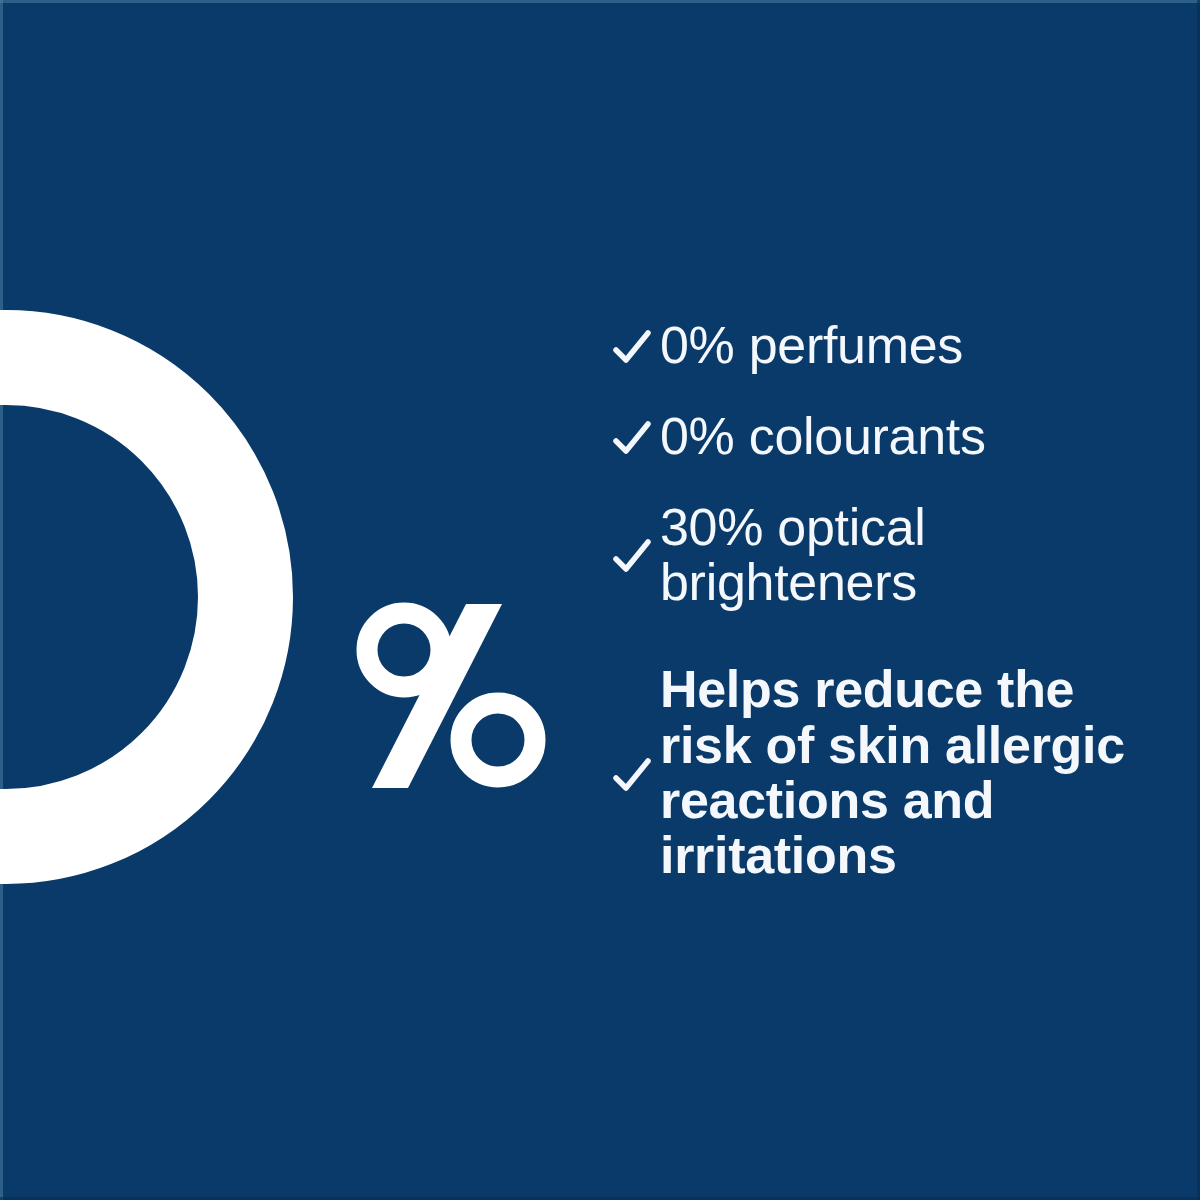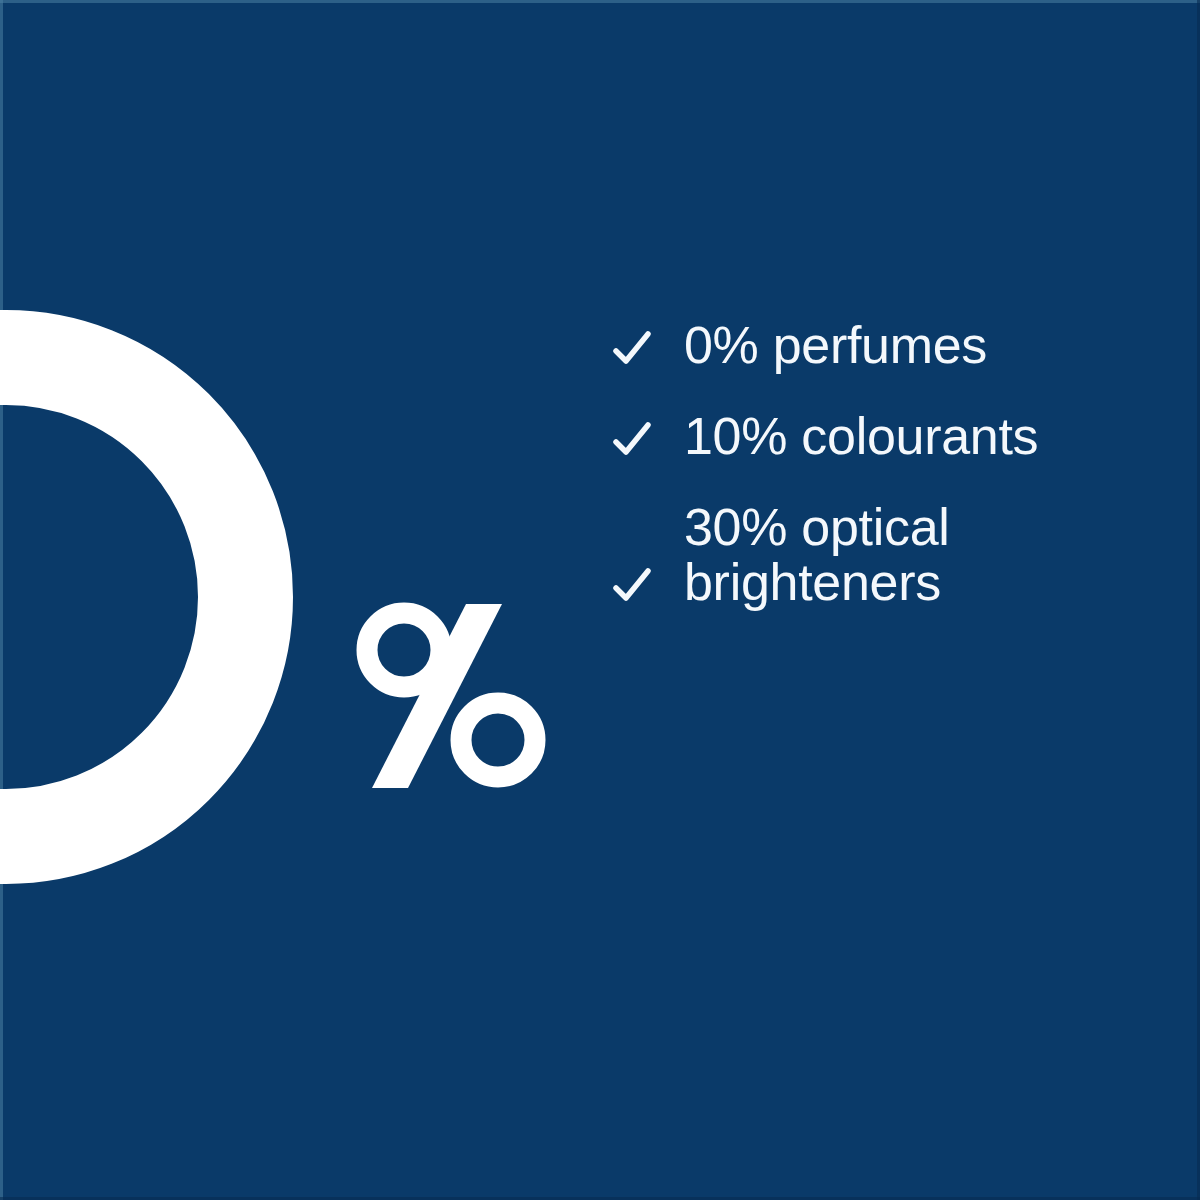--- a/index.html
+++ b/index.html
@@ -89,23 +89,22 @@
   
   #claims {
     position: absolute;
     left: 612px;
     top: 318px;
     width: 540px;
   }
 
   .claim-row {
     display: flex;
-    align-items: flex-end;
+    align-items: center;
     margin-bottom: 34px;
-    gap: 24px;
   }
   .claim-row:last-child { margin-bottom: 0; }
 
   .check-icon {
     flex: 0 0 auto;
     width: 48px;
     height: 52px;
     display: flex;
     align-items: center;
     justify-content: flex-start;
@@ -168,29 +167,40 @@
       </span>
       <span class="claim-text">0% perfumes</span>
     </div>
 
     <div class="claim-row" data-lines="1">
       <span class="check-icon">
         <svg width="40" height="40" viewBox="0 0 40 40" xmlns="http://www.w3.org/2000/svg" aria-hidden="true">
           <path d="M4 22 L 14 32 L 36 5" fill="none" stroke="#f4f8fc" stroke-width="5.5" stroke-linecap="round" stroke-linejoin="round"></path>
         </svg>
       </span>
-      <span class="claim-text">10% colourants</span>
+      <span class="claim-text">0% colourants</span>
     </div>
 
     <div class="claim-row" data-lines="2">
       <span class="check-icon">
         <svg width="40" height="40" viewBox="0 0 40 40" xmlns="http://www.w3.org/2000/svg" aria-hidden="true">
           <path d="M4 22 L 14 32 L 36 5" fill="none" stroke="#f4f8fc" stroke-width="5.5" stroke-linecap="round" stroke-linejoin="round"></path>
         </svg>
       </span>
       <span class="claim-text">30% optical
 brighteners</span>
     </div>
 
+    <div class="claim-row" data-lines="4">
+      <span class="check-icon">
+        <svg width="40" height="40" viewBox="0 0 40 40" xmlns="http://www.w3.org/2000/svg" aria-hidden="true">
+          <path d="M4 22 L 14 32 L 36 5" fill="none" stroke="#f4f8fc" stroke-width="5.5" stroke-linecap="round" stroke-linejoin="round"></path>
+        </svg>
+      </span>
+      <span class="claim-text">Helps reduce the
+risk of skin allergic
+reactions and
+irritations</span>
+    </div>
 
   </div>
 
 </div>
 
 </body></html>

